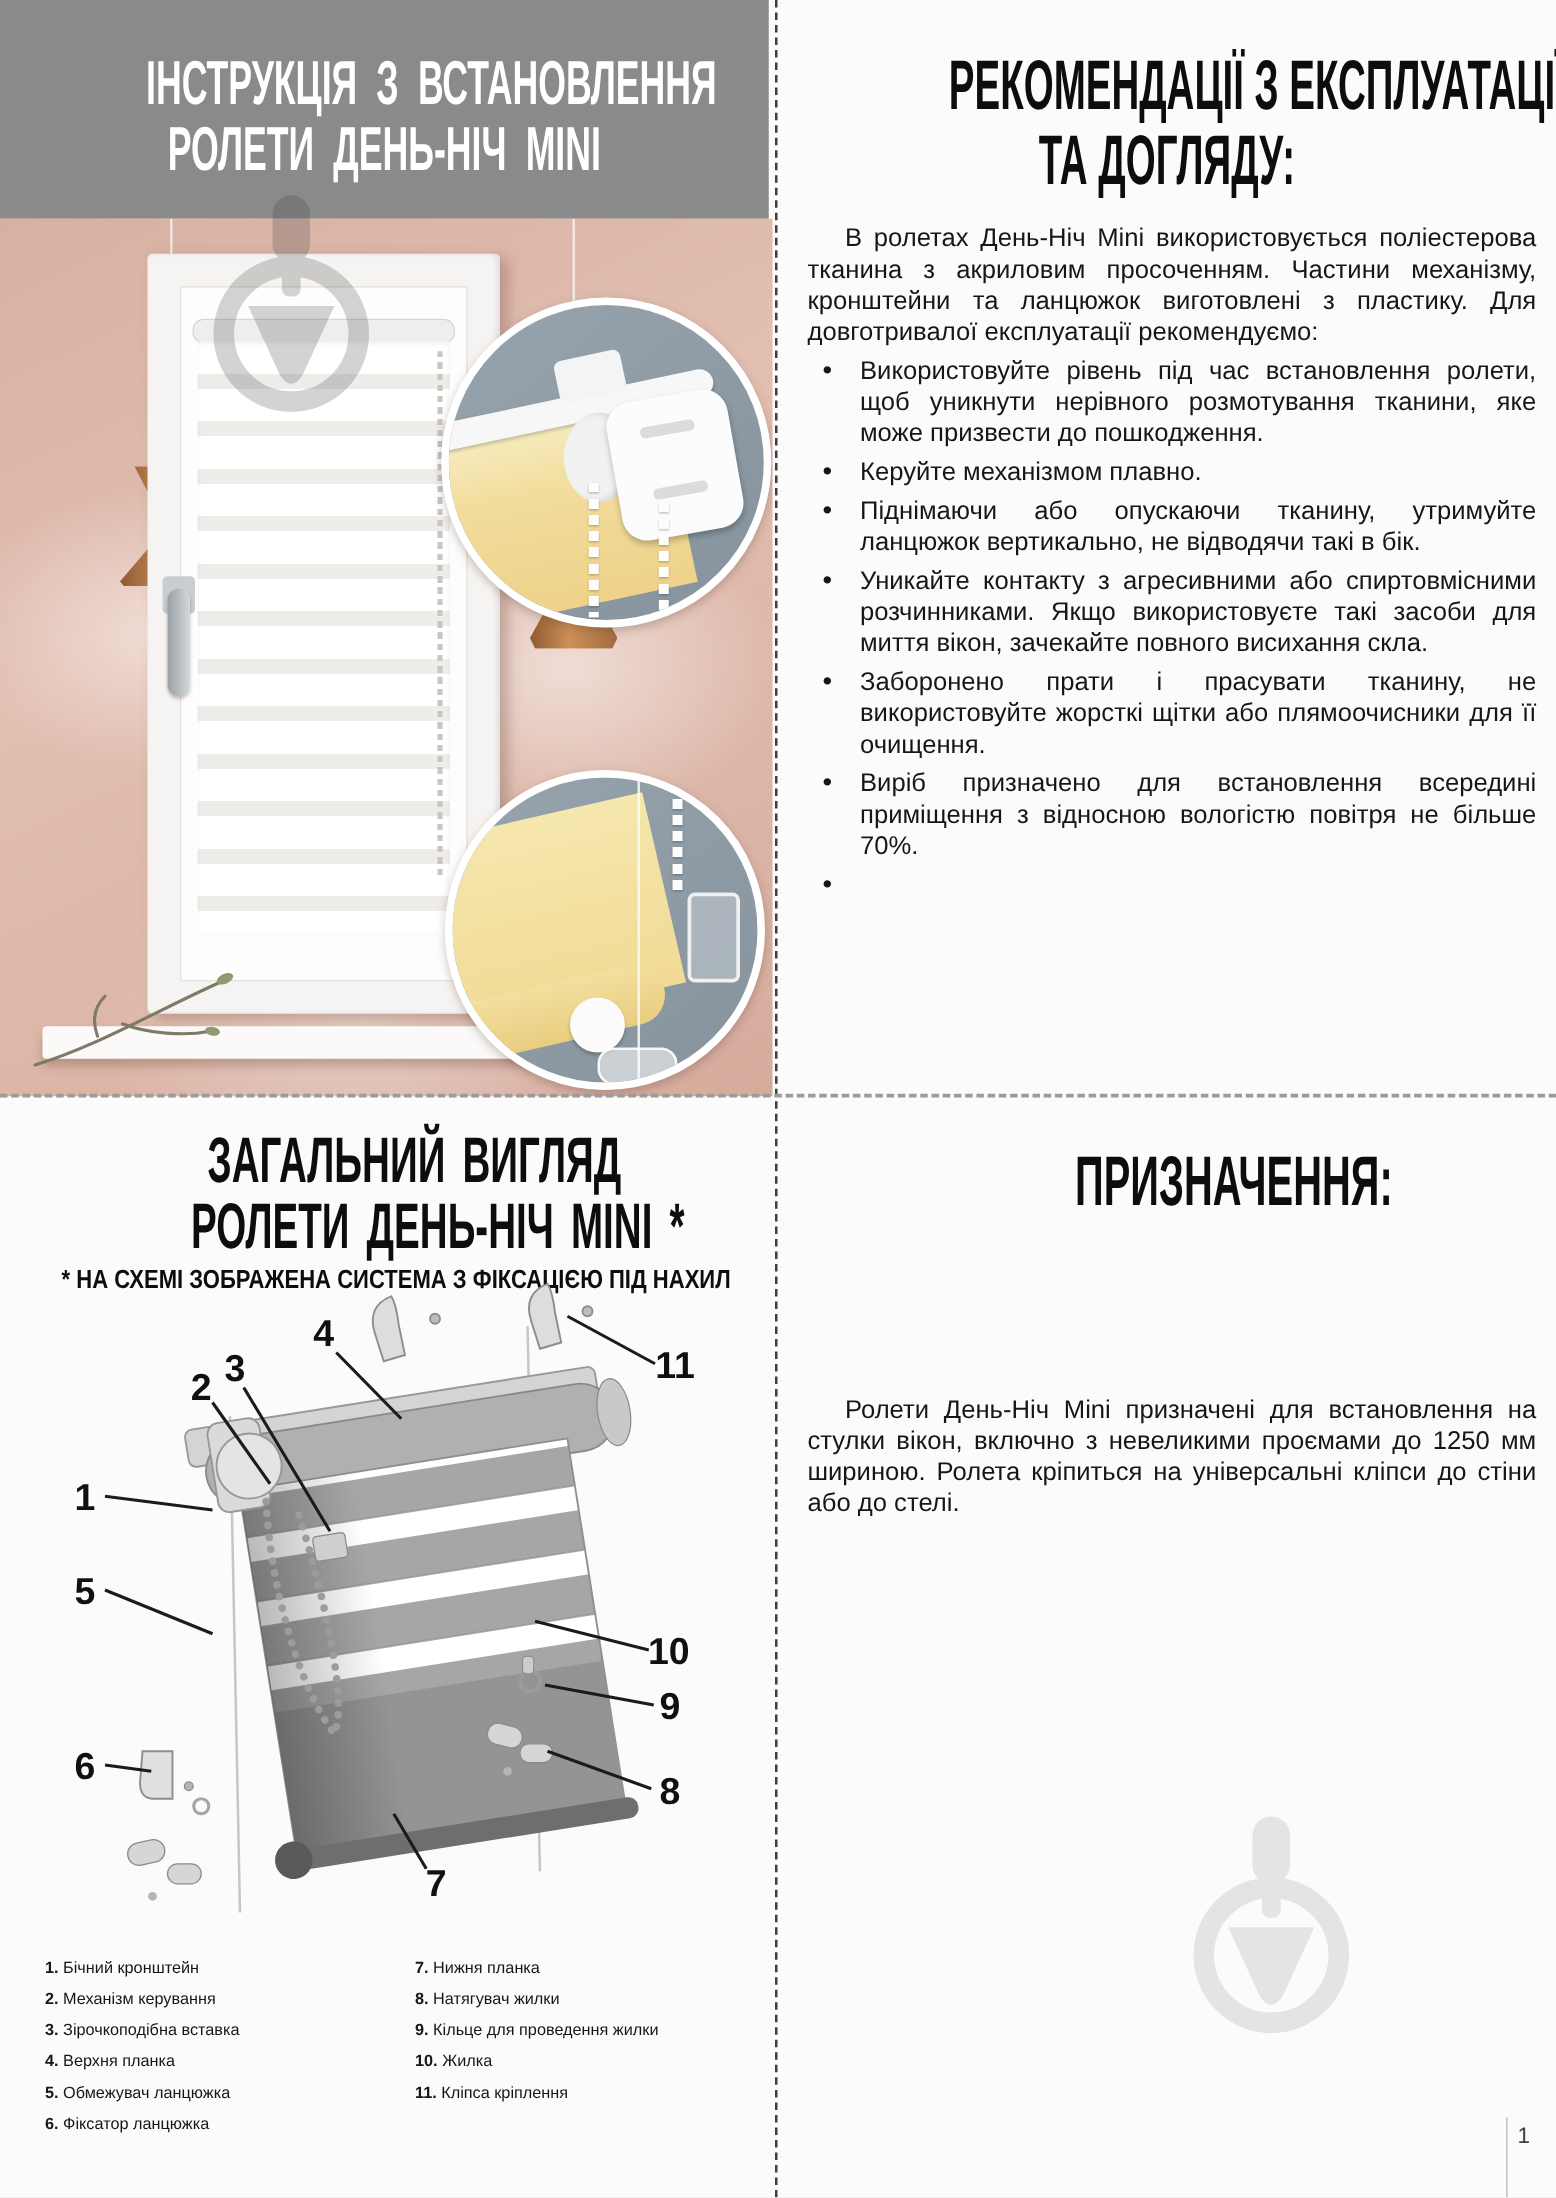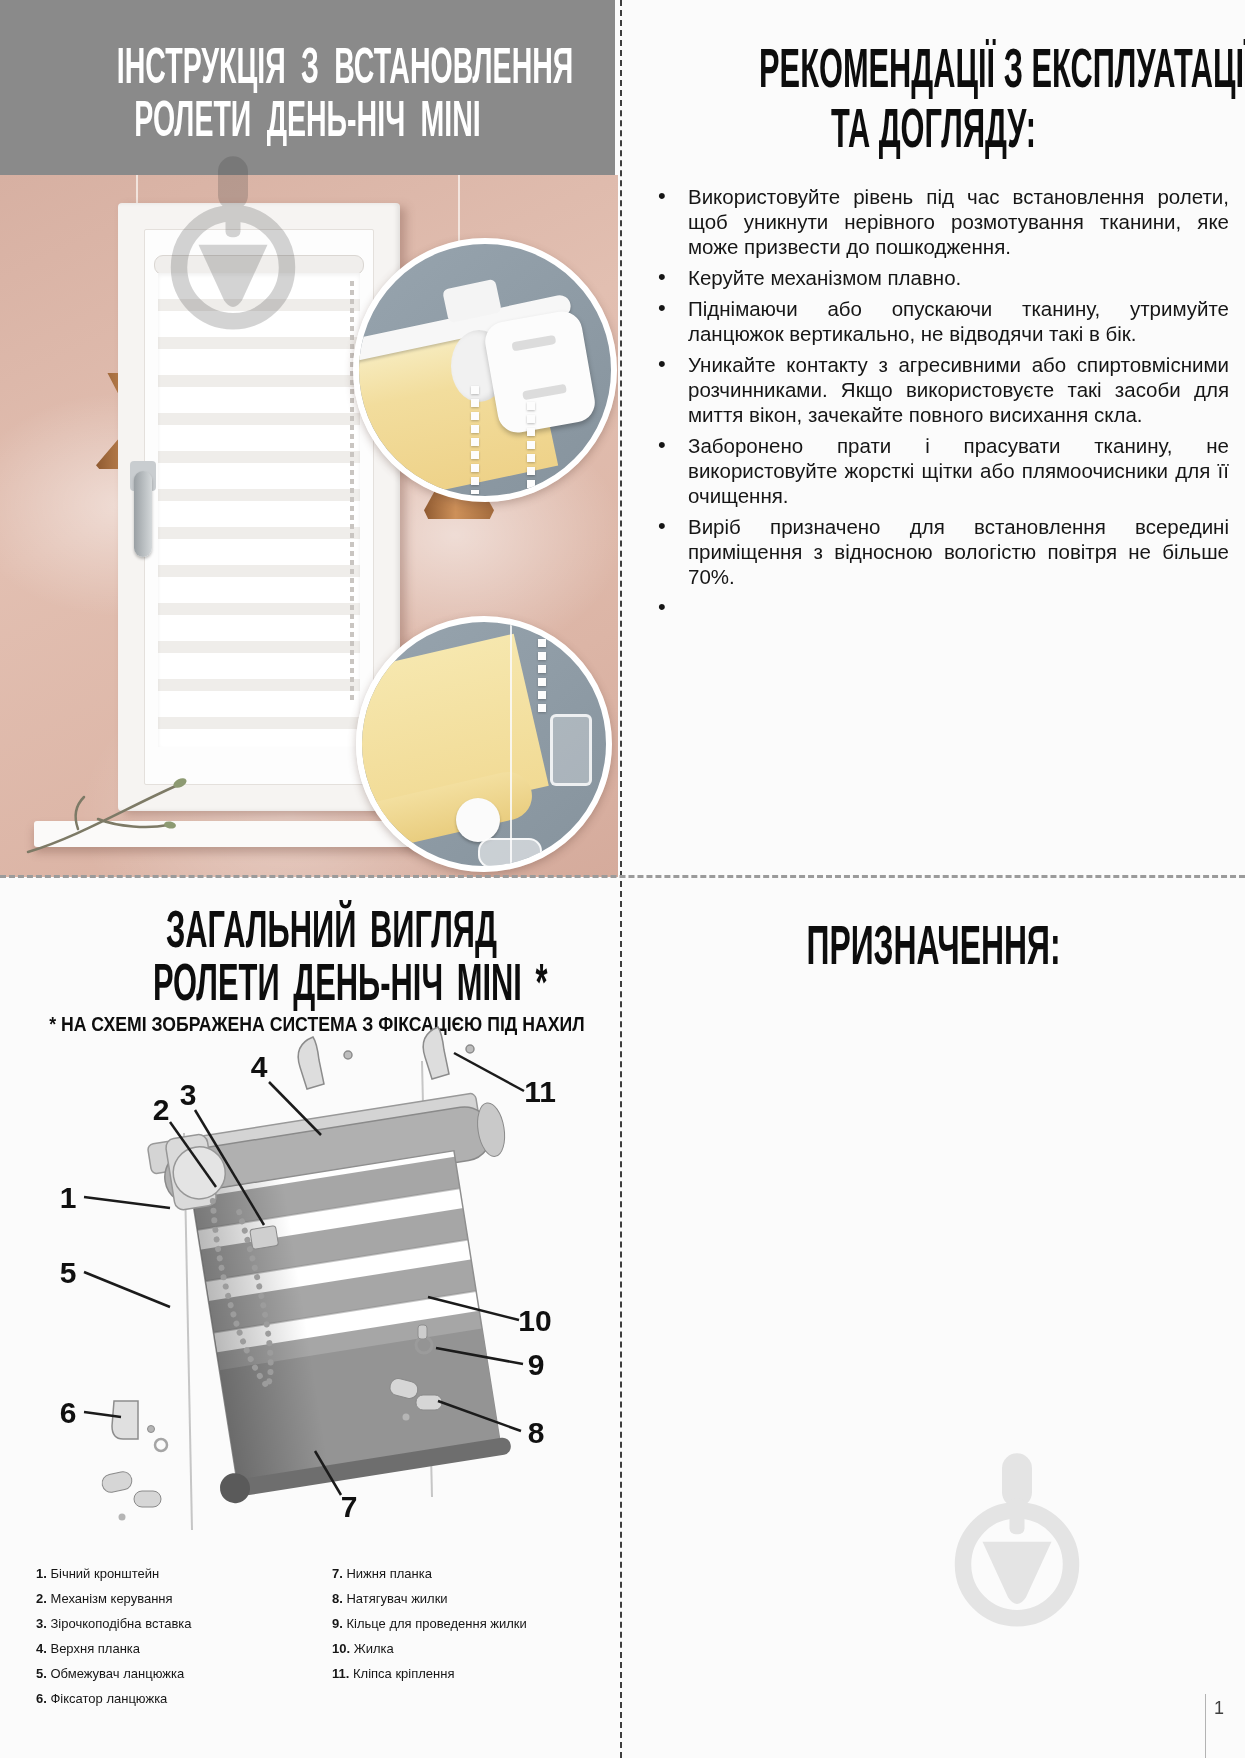--- a/index.html
+++ b/index.html
@@ -18,21 +18,21 @@
   
   .cl{display:block;white-space:nowrap;font-weight:bold;transform-origin:50% 50%;}
   .title-block{text-align:center;}
   .install-title{padding-top:40px;}
   .install-title .cl{font-size:46px;line-height:53px;color:#fff;transform:scale(.62,1.08);word-spacing:12px;}
   .rec-title{padding-top:38px;}
   .rec-title .cl{font-size:55px;line-height:60px;color:#0d0d0d;transform:scale(.56,1.02);}
   .ov-title{padding-top:26px;padding-left:48px;}
   .ov-title .cl{font-size:49px;line-height:53px;color:#0d0d0d;transform:scale(.63,1.05);word-spacing:8px;}
   .ov-sub .cl{font-size:21px;line-height:30px;color:#0d0d0d;transform:scale(.84,1);}
-  .pu-title{padding-top:38px;}
+  .pu-title{padding-top:38px;text-align:right;}
   .pu-title .cl{font-size:55px;line-height:60px;color:#0d0d0d;transform:scale(.58,1.02);}
 
   
   .bodytext{font-size:20.5px;line-height:25px;text-align:justify;color:#161616;}
   .indent{text-indent:30px;}
   .rec-text{position:absolute;left:24px;right:16px;top:178px;}
   .rec-text p{margin:0 0 2px 0;}
   ul.recs{list-style:none;margin:6px 0 0 0;padding:0;}
   ul.recs li{position:relative;padding-left:42px;margin:0 0 6px 0;}
   ul.recs li .dot{position:absolute;left:12px;top:-1px;font-size:22px;}
@@ -191,20 +191,21 @@
         <use href="#wm-symbol"></use>
       </svg>
   </section>
 
   <section class="quad tr">
     <div class="title-block rec-title">
       <span class="cl">РЕКОМЕНДАЦІЇ З ЕКСПЛУАТАЦІЇ</span>
       <span class="cl">ТА ДОГЛЯДУ:</span>
     </div>
     <div class="rec-text bodytext">
+      <p class="indent">В ролетах День-Ніч Mini використовується поліестерова тканина з акриловим просоченням. Частини механізму, кронштейни та ланцюжок виготовлені з пластику. Для довготривалої експлуатації рекомендуємо:</p>
       <ul class="recs">
         <li><span class="dot">•</span><span>Використовуйте рівень під час встановлення ролети, щоб уникнути нерівного розмотування тканини, яке може призвести до пошкодження.</span></li>
         <li><span class="dot">•</span><span>Керуйте механізмом плавно.</span></li>
         <li><span class="dot">•</span><span>Піднімаючи або опускаючи тканину, утримуйте ланцюжок вертикально, не відводячи такі в бік.</span></li>
         <li><span class="dot">•</span><span>Уникайте контакту з агресивними або спиртовмісними розчинниками. Якщо використовуєте такі засоби для миття вікон, зачекайте повного висихання скла.</span></li>
         <li><span class="dot">•</span><span>Заборонено прати і прасувати тканину, не використовуйте жорсткі щітки або плямоочисники для її очищення.</span></li>
         <li><span class="dot">•</span><span>Виріб призначено для встановлення всередині приміщення з відносною вологістю повітря не більше 70%.</span></li>
         <li><span class="dot">•</span></li>
       </ul>
     </div>
@@ -322,20 +323,21 @@
       <div class="legend-item"><b>10.</b> <span>Жилка</span></div>
       <div class="legend-item"><b>11.</b> <span>Кліпса кріплення</span></div>
     </div>
   </section>
 
   <section class="quad br">
     <div class="title-block pu-title">
       <span class="cl">ПРИЗНАЧЕННЯ:</span>
     </div>
     <div class="pu-text bodytext">
+      <p class="indent">Ролети День-Ніч Mini призначені для встановлення на стулки вікон, включно з невеликими проємами до 1250 мм шириною. Ролета кріпиться на універсальні кліпси до стіни або до стелі.</p>
     </div>
   </section>
 
   <svg class="wm wm-light">
       <use href="#wm-symbol"></use>
     </svg>
 
   <div class="v-divider"></div>
   <div class="h-divider"></div>
 

